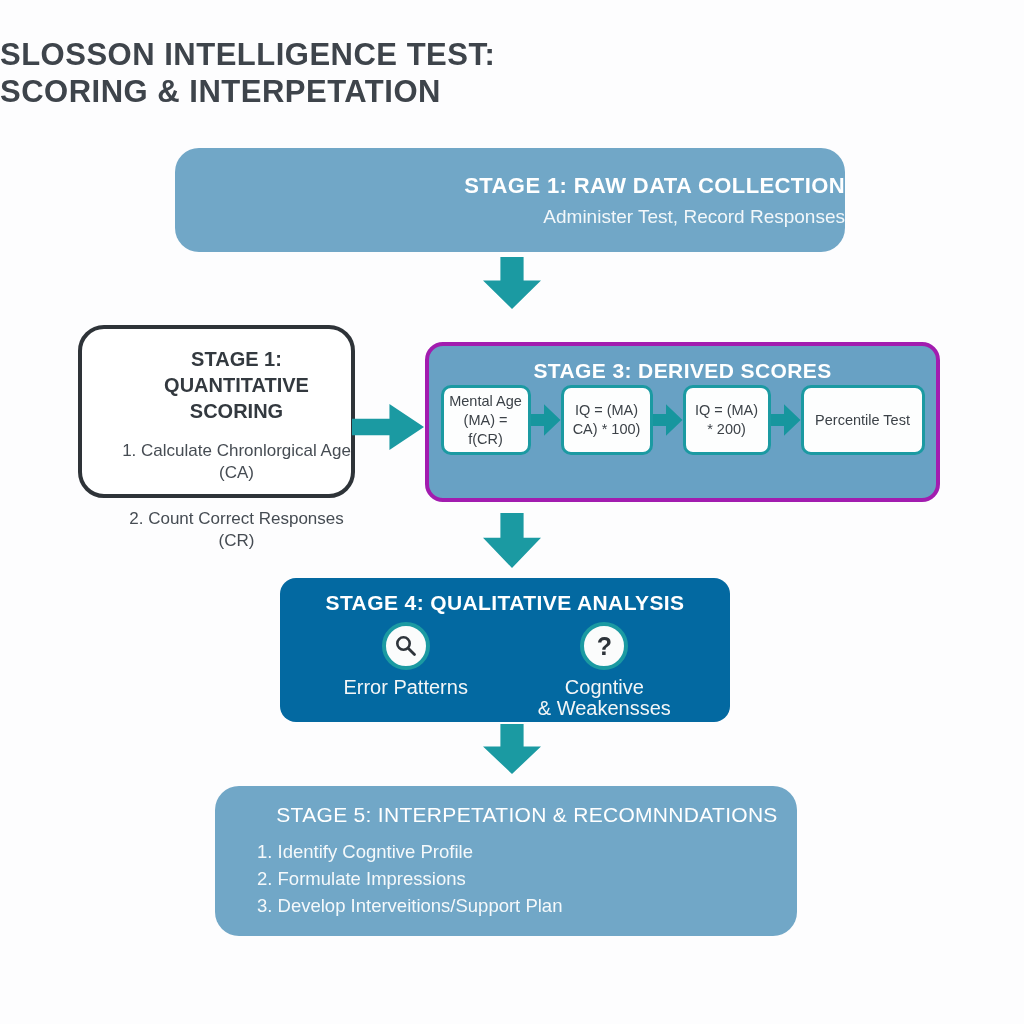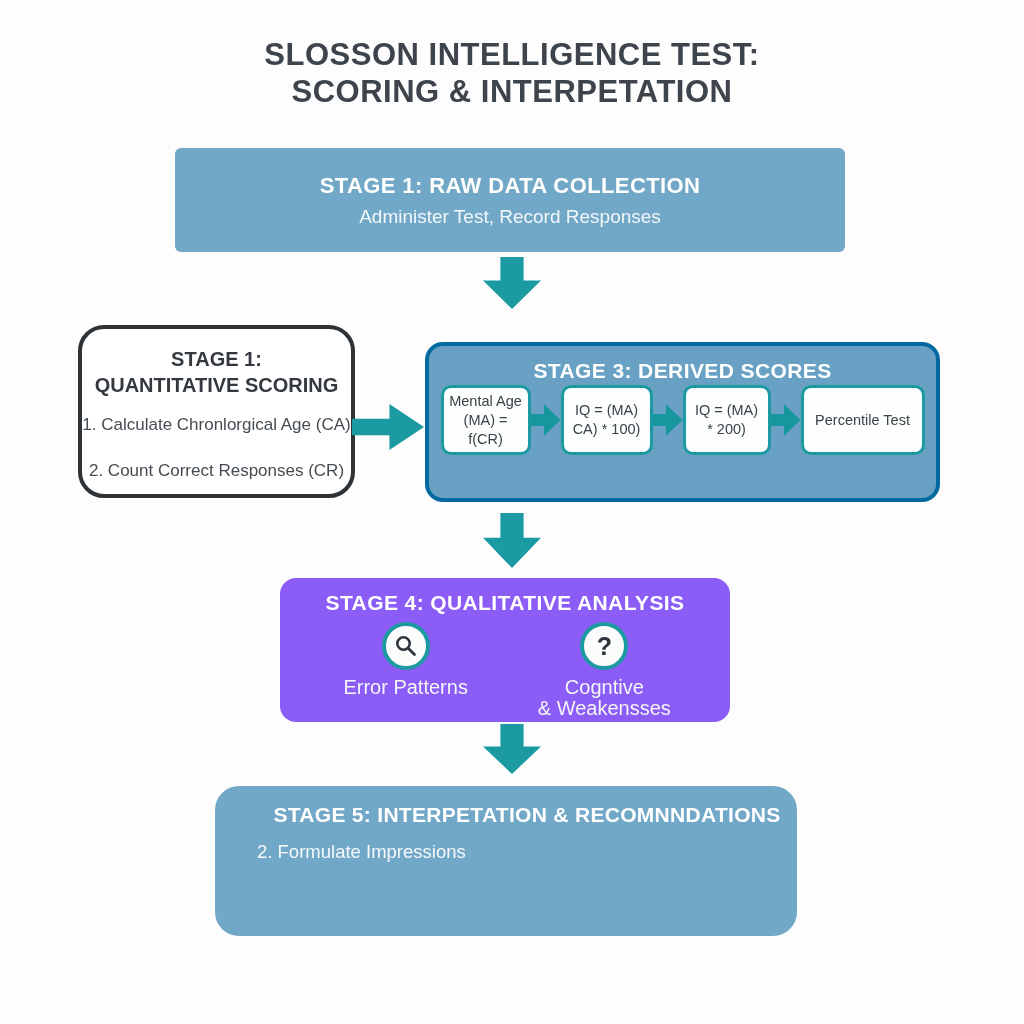--- a/index.html
+++ b/index.html
@@ -9,35 +9,34 @@
     background:#fdfdfe;
     font-family:"Liberation Sans", sans-serif;
     color:#3d4349;
     overflow:hidden;
   }
   .abs { position:absolute; }
 
   
   .main-title {
     top:36px; left:0; width:1024px;
-    text-align:center;
     font-size:31px; font-weight:bold;
     line-height:37px; letter-spacing:0.5px;
     color:#3e444b;
   }
 
   
   .stage-blue {
     background:#71a7c7;
     color:#ffffff;
   }
   .stage1 {
     left:175px; top:148px; width:670px; height:104px;
-    border-radius:6px;
-    display:flex; flex-direction:column; align-items:center; justify-content:center;
+    border-radius:24px;
+    display:flex; flex-direction:column; align-items:flex-end; justify-content:center;
     gap:7px;
   }
   .stage1-title { font-size:22px; font-weight:bold; letter-spacing:0.4px; }
   .stage1-sub   { font-size:19px; font-weight:normal; color:#f2f7fa; }
 
   
   .arrow-down {
     background:#1b9aa2;
     clip-path:polygon(30% 0, 70% 0, 70% 45%, 100% 45%, 50% 100%, 0 45%, 30% 45%);
   }
@@ -56,37 +55,38 @@
     align-self:center;
   }
 
   
   .stage2 {
     left:78px; top:325px; width:277px; height:173px;
     background:#ffffff;
     border:4px solid #2e3338;
     border-radius:26px;
     text-align:center;
+    padding-left:40px;
   }
   .stage2-title {
     margin-top:17px;
     font-size:20px; font-weight:bold; line-height:26px;
     color:#33393f;
   }
   .stage2-items { list-style:none; margin-top:16px; }
   .stage2-items li {
     font-size:17px; color:#464c53;
     line-height:22px; margin-bottom:24px;
   }
 
   
   .stage3 {
     left:425px; top:342px; width:515px; height:160px;
     background:#68a1c4;
-    border:4px solid #0369a1;
+    border:4px solid #a21caf;
     border-radius:18px;
   }
   .stage3-title {
     margin-top:13px; text-align:center;
     font-size:21px; font-weight:bold; letter-spacing:0.4px;
     color:#ffffff;
   }
   .stage3-row {
     margin-top:2px;
     display:flex; justify-content:center; align-items:stretch;
@@ -102,21 +102,21 @@
     padding:0 4px;
   }
   .mini-box.w1 { width:90px; }
   .mini-box.w2 { width:92px; }
   .mini-box.w3 { width:88px; }
   .mini-box.w4 { width:124px; }
 
   
   .stage4 {
     left:280px; top:578px; width:450px; height:144px;
-    background:#8b5cf6;
+    background:#0369a1;
     border-radius:16px;
     color:#ffffff;
   }
   .stage4-title {
     margin-top:13px; text-align:center;
     font-size:21px; font-weight:bold; letter-spacing:0.4px;
   }
   .stage4-row {
     margin-top:7px;
     display:flex; justify-content:space-evenly;
@@ -140,21 +140,21 @@
     color:#f4f6f7;
   }
 
   
   .stage5 {
     left:215px; top:786px; width:582px; height:150px;
     border-radius:24px;
   }
   .stage5-title {
     margin-top:17px; text-align:center;
-    font-size:21px; font-weight:bold; letter-spacing:0.3px;padding-left:42px;
+    font-size:21px; font-weight:normal; letter-spacing:0.3px;padding-left:42px;
   }
   .stage5-items { list-style:none; margin:11px 0 0 42px; }
   .stage5-items li {
     font-size:18.5px; line-height:27px;
     color:#f5f9fb;
   }
 </style>
 </head>
 <body>
 
@@ -237,15 +237,17 @@
     </div>
 
   </div>
 </div>
 
 <div class="abs arrow-down arrow-down-3"></div>
 
 <div class="abs stage-blue stage5">
   <div class="stage5-title">STAGE 5: INTERPETATION &amp; RECOMNNDATIONS</div>
   <ul class="stage5-items">
+    <li>1. Identify Cogntive Profile</li>
     <li>2. Formulate Impressions</li>
+    <li>3. Develop Interveitions/Support Plan</li>
   </ul>
 </div>
 
 </body></html>

